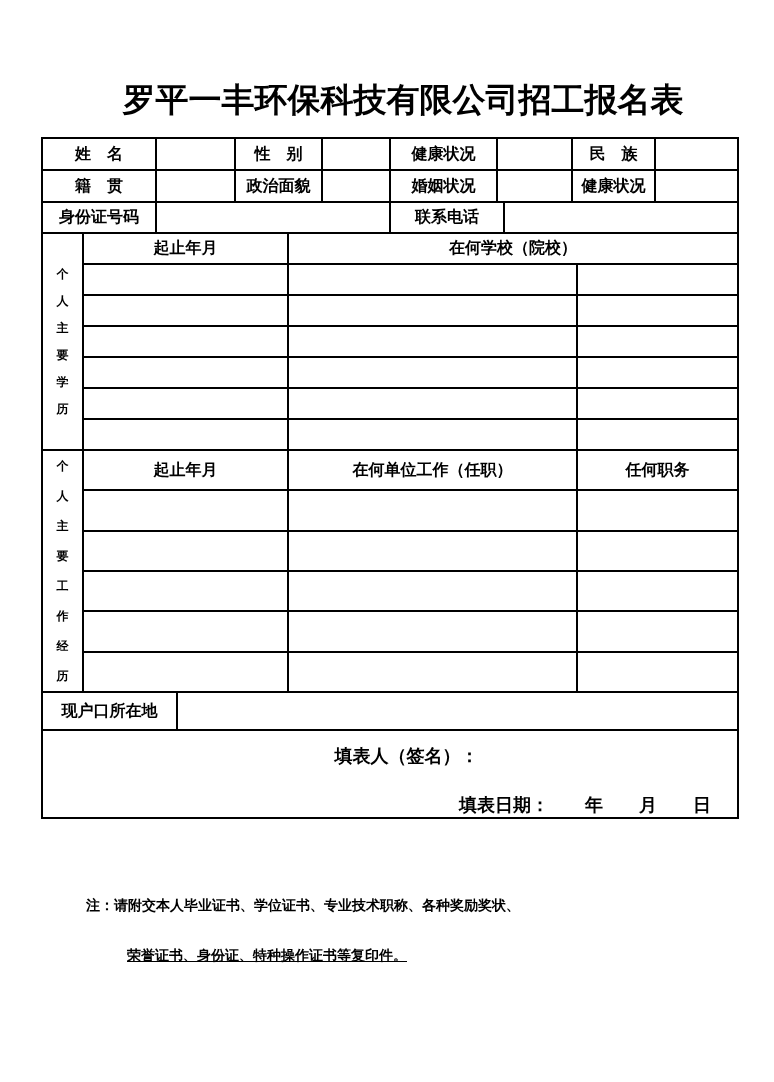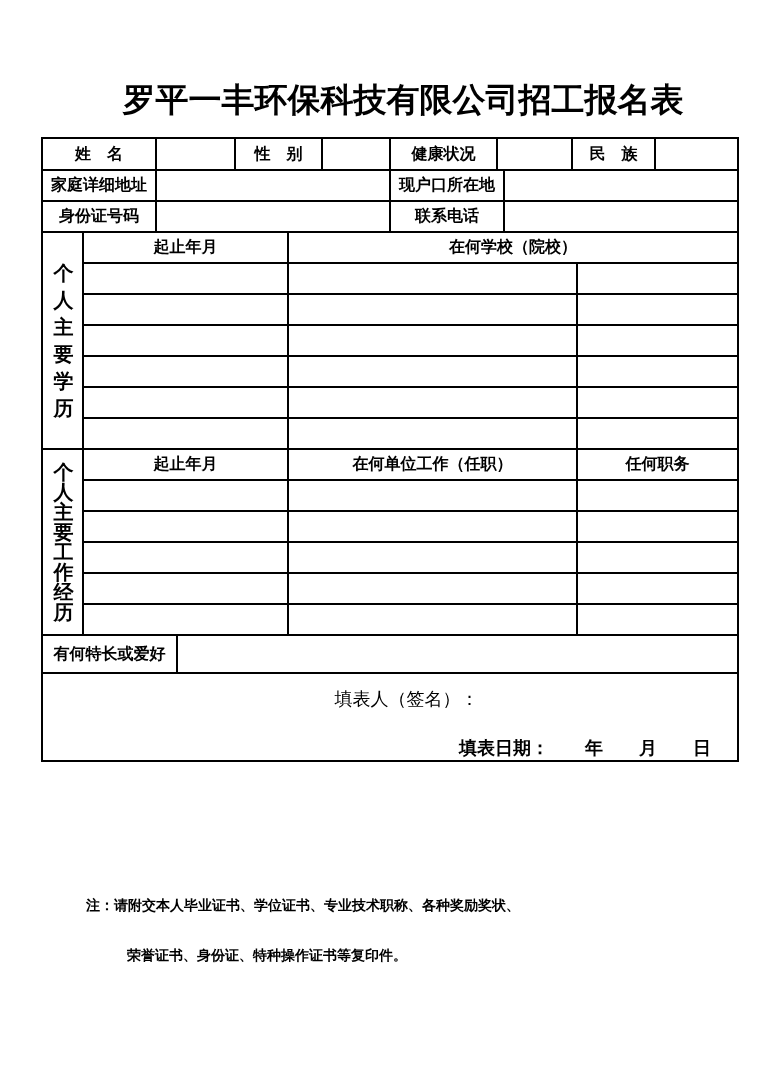--- a/index.html
+++ b/index.html
@@ -22,29 +22,29 @@
   }
   .tA td{height:30px;margin-left:47px;}
   .tB td{height:35px;}
   .tC td{height:29px;}
   .tD td{height:29px;}
   .tE td{height:29px;}
   .tF td{height:36px;}
   .tG td{height:78px;}
   .vert div{
     width:18px;margin:0 auto;word-break:break-all;text-align:center;
-    font-size:20px;font-weight:bold;line-height:27px;
-  }
-  .vert-work div{line-height:20px;}
+    font-size:12px;font-weight:bold;line-height:27px;
+  }
+  .vert-work div{line-height:30px;}
   .sig-cell{text-align:left;vertical-align:top;}
-  .sig-name{margin:13px 0 0 33px;font-size:18px;font-weight:normal;}
+  .sig-name{margin:13px 0 0 33px;font-size:18px;font-weight:bold;}
   .sig-date{margin:25px 26px 0 0;text-align:right;font-size:18px;font-weight:bold;}
   .note-line{position:absolute;font-size:14px;font-weight:bold;white-space:nowrap;}
   .note-1{left:86px;top:897px;}
-  .note-2{left:127px;top:947px;}
+  .note-2{left:127px;top:947px;text-decoration:underline;}
 </style>
 </head>
 <body>
 
 <div class="page">
 
   <h1 class="title">罗平一丰环保科技有限公司招工报名表</h1>
 
   <div class="form">
 
@@ -63,38 +63,42 @@
           <tr>
         <td>姓　名</td>
         <td></td>
         <td>性　别</td>
         <td></td>
         <td>健康状况</td>
         <td></td>
         <td>民　族</td>
         <td></td>
       </tr>
+      <tr>
+        <td>籍　贯</td>
+        <td></td>
+        <td>政治面貌</td>
+        <td></td>
+        <td>婚姻状况</td>
+        <td></td>
+        <td>健康状况</td>
+        <td></td>
+      </tr>
     </tbody>
       </table>
 
 
     <table class="tC">
       <colgroup>
         <col style="width:114px">
           <col style="width:234px">
           <col style="width:114px">
           <col style="width:234px">
       </colgroup>
       <tbody>
-      <tr>
-        <td>家庭详细地址</td>
-        <td></td>
-        <td>现户口所在地</td>
-        <td></td>
-      </tr>
       <tr>
         <td>身份证号码</td>
         <td></td>
         <td>联系电话</td>
         <td></td>
       </tr>
     </tbody>
       </table>
 
     <table class="tD">
@@ -189,21 +193,21 @@
     </tbody>
       </table>
 
     <table class="tF">
       <colgroup>
         <col style="width:135px">
           <col style="width:561px">
       </colgroup>
       <tbody>
           <tr>
-        <td>有何特长或爱好</td>
+        <td>现户口所在地</td>
         <td></td>
       </tr>
     </tbody>
       </table>
 
     <table class="tG">
       <colgroup>
           <col style="width:696px">
         </colgroup>
       <tbody>

